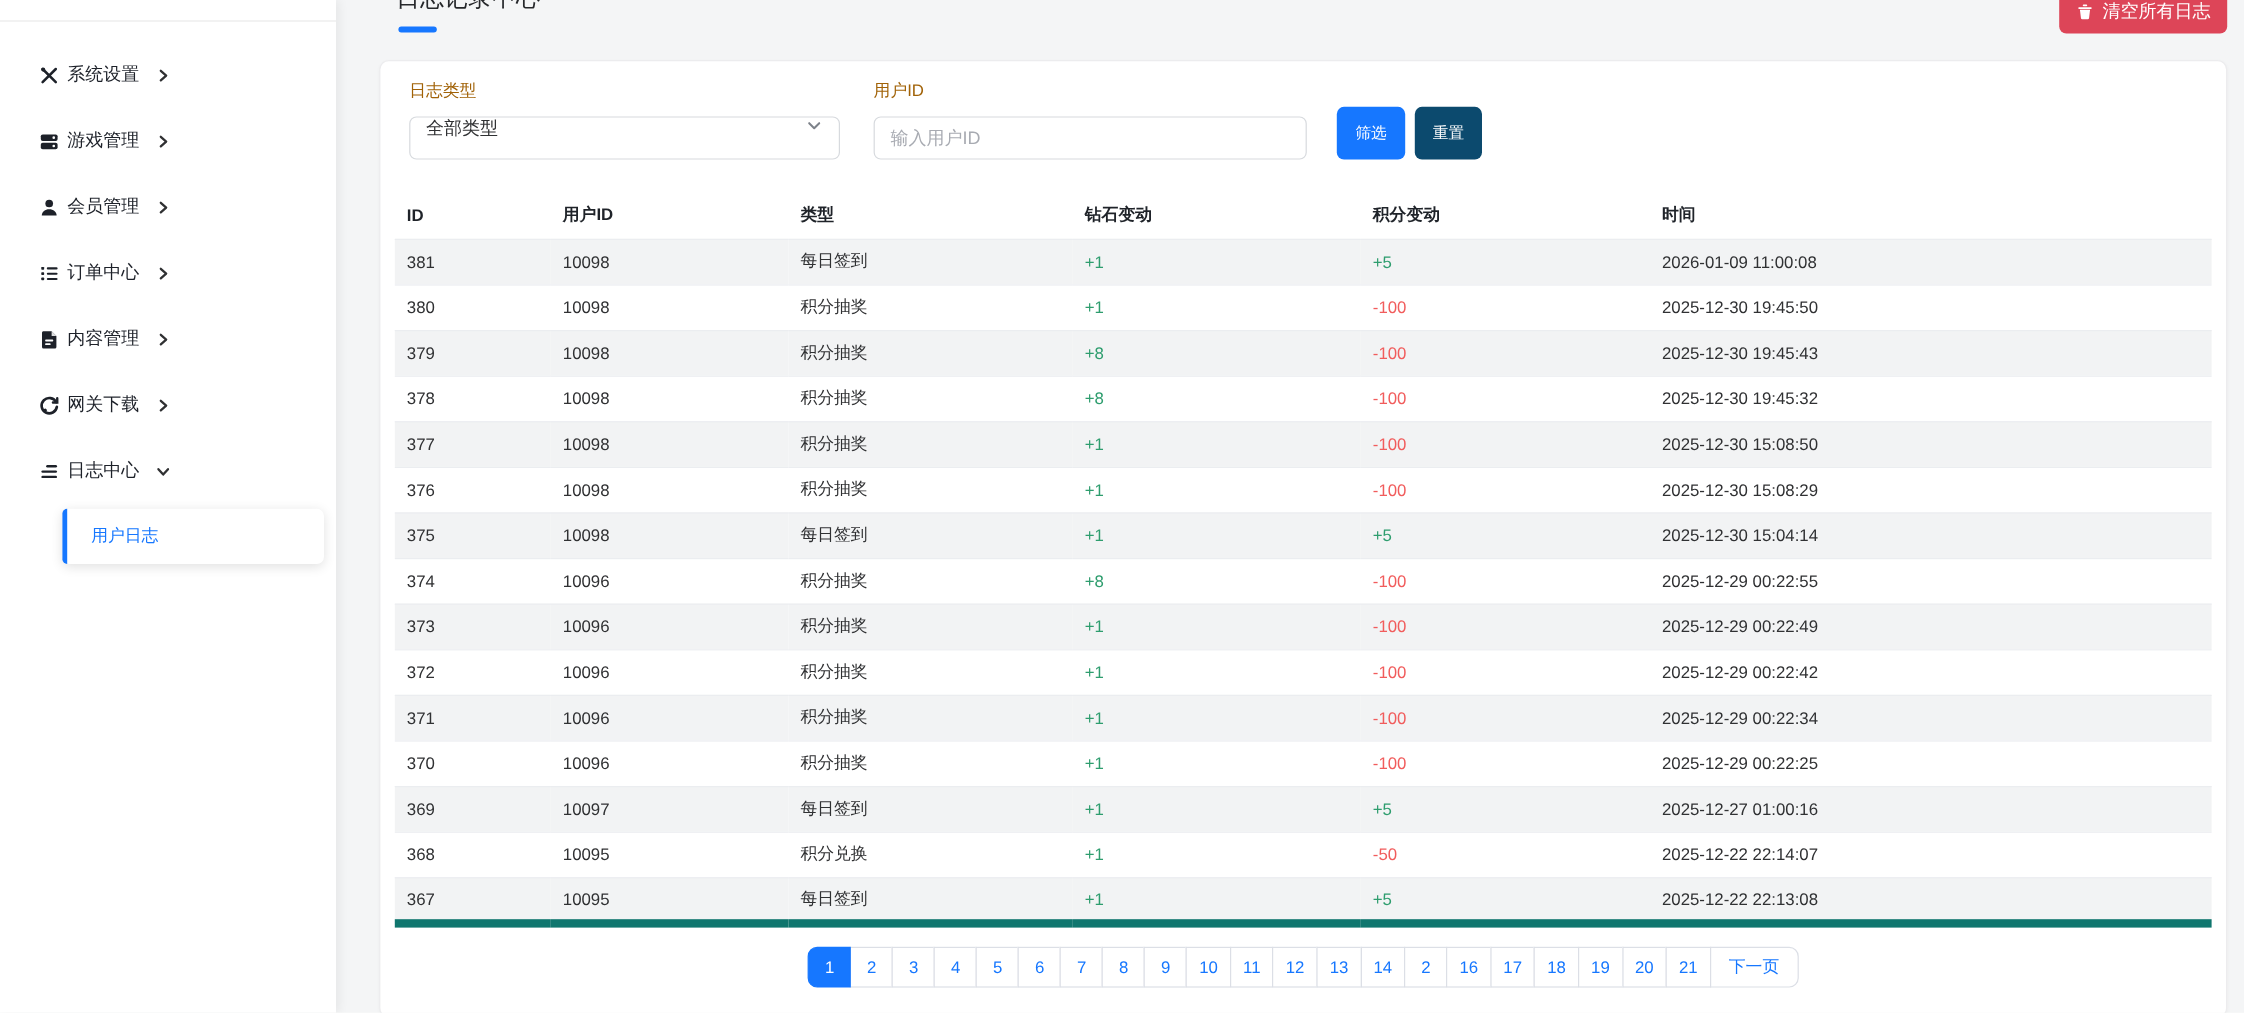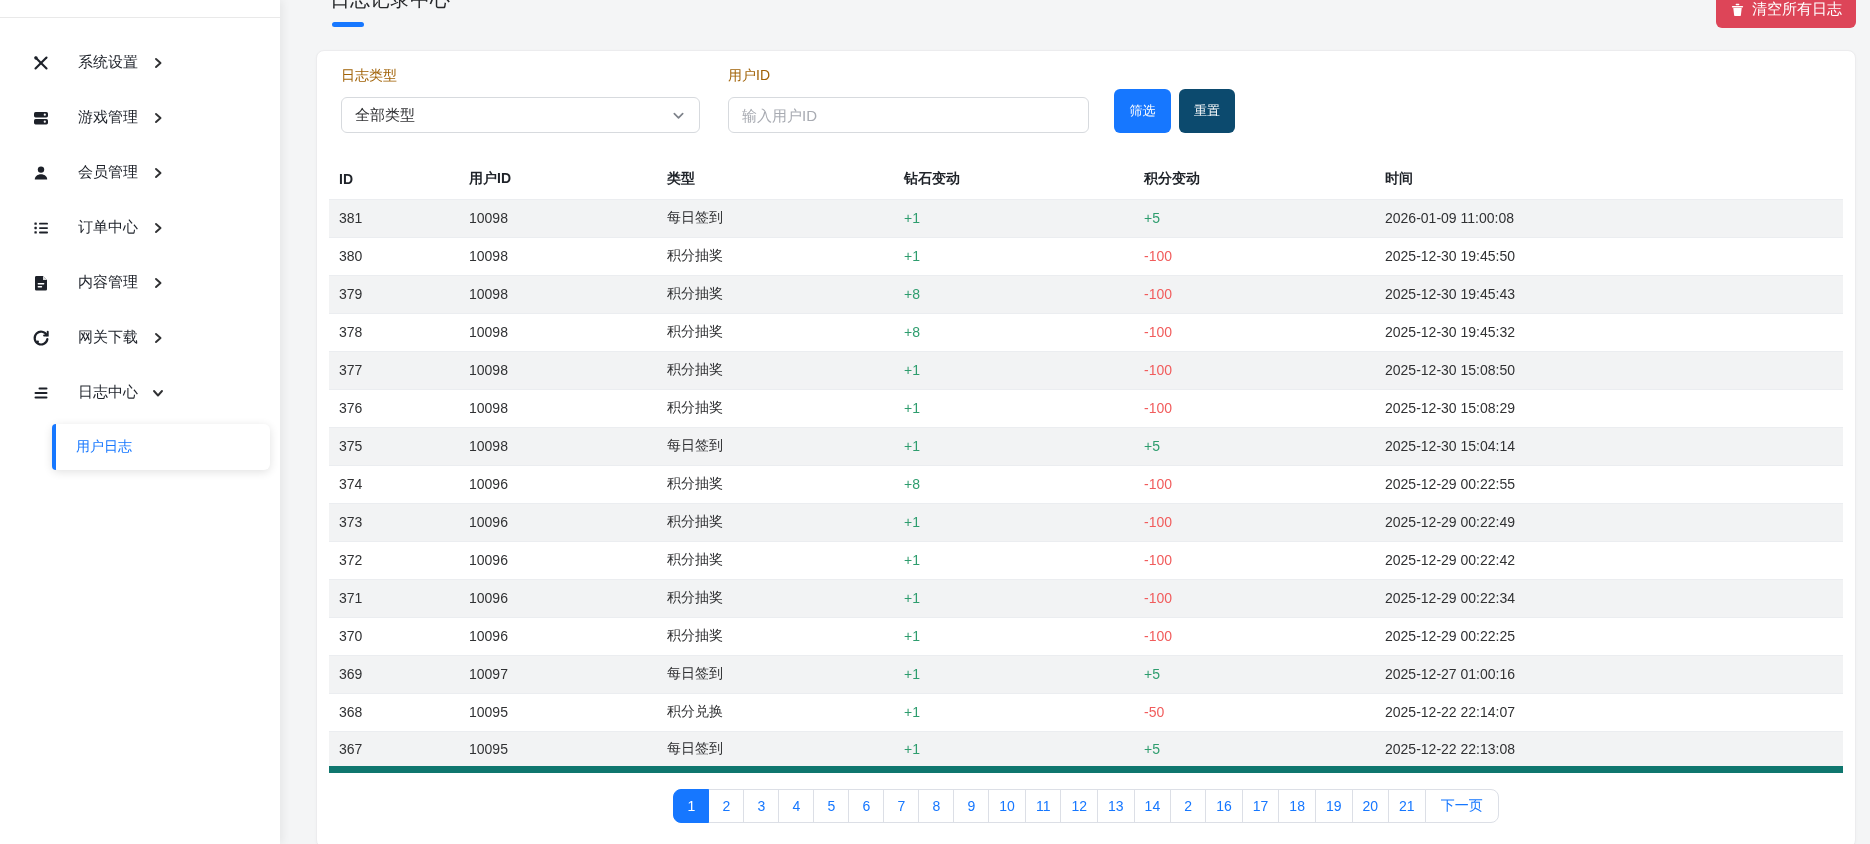--- a/index.html
+++ b/index.html
@@ -14,21 +14,21 @@
     width:280px; min-width:280px; height:100%; background:#fff;
     box-shadow:3px 0 8px rgba(0,0,0,0.06); position:relative; z-index:5;
   }
   .logo-strip { height:18px; border-bottom:1px solid #e9e9e9; }
   .nav { padding-top:17px; }
   .nav-item {
     height:55px; display:flex; align-items:center; padding-left:32px;
     cursor:pointer; color:#1d2129; font-size:15px;
   }
   .nav-item .nav-icon { width:18px; height:18px; display:inline-flex; align-items:center; justify-content:center; }
-  .nav-item .nav-label { margin-left:28px; }
+  .nav-item .nav-label { margin-left:6px; }
   .nav-item .chev { margin-left:14px; display:inline-flex; }
   .submenu-card {
     margin:4px 0 0 52px; width:218px; height:46px; background:#fff;
     border-radius:6px; box-shadow:0 2px 10px rgba(0,0,0,0.12);
     display:flex; align-items:center; position:relative; cursor:pointer;
   }
   .submenu-bar {
     position:absolute; left:0; top:0; bottom:0; width:4px;
     background:var(--accent); border-radius:6px 0 0 6px;
   }
@@ -54,21 +54,21 @@
 
   
   .filters { display:flex; align-items:flex-end; padding:0 12px; }
   .field { display:flex; flex-direction:column; }
   .field-label { font-size:14px; color:#a16207; height:20px; line-height:20px; }
   .select-box, .text-input {
     margin-top:12px; height:36px; border:1px solid #d7dade; border-radius:6px;
     background:#fff; font-size:15px; color:#303133;
   }
   .select-box {
-    width:359px; display:flex; align-items:center; justify-content:space-between;
+    width:359px; display:flex; align-items:flex-start; justify-content:space-between;
     padding:0 14px 0 13px; cursor:pointer;
   }
   .field-userid { margin-left:28px; }
   .text-input { width:361px; padding:0 13px; }
   .text-input::placeholder { color:#a8abb2; }
   .filter-actions { display:flex; gap:8px; margin-left:25px; padding-bottom:0; }
   .btn { height:44px; border:none; border-radius:6px; color:#fff; font-size:13px; cursor:pointer; }
   .btn-filter { width:57px; background:var(--accent); }
   .btn-reset { width:56px; background:#0c4a6e; }
 

